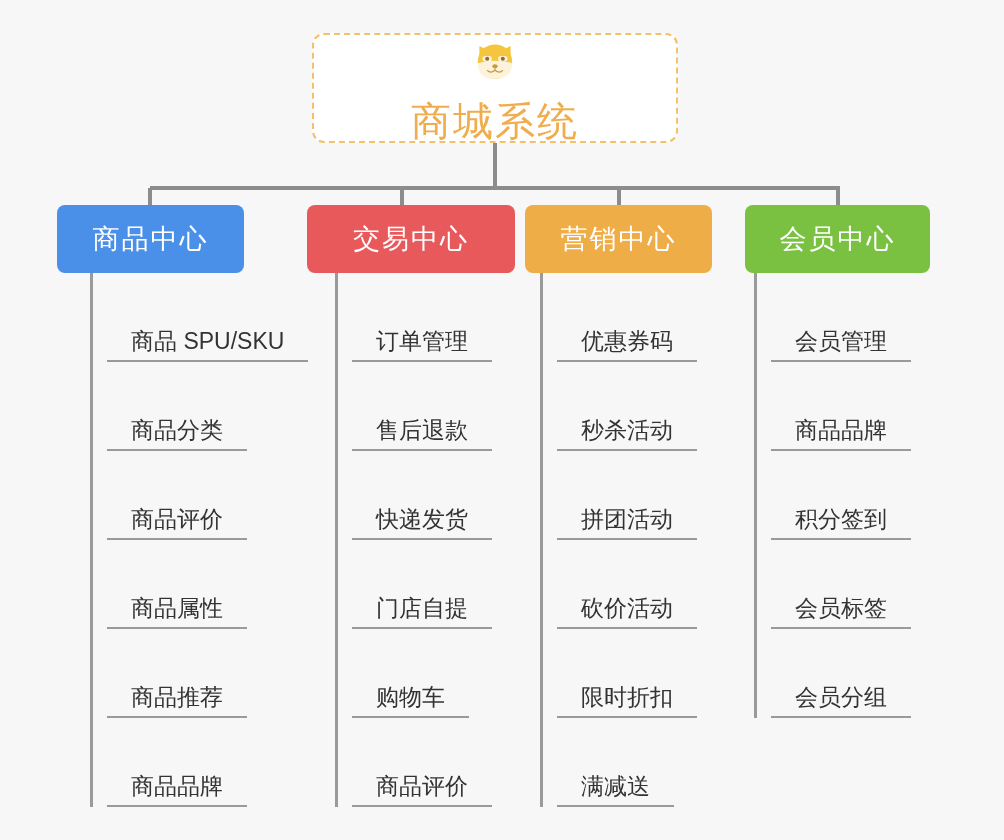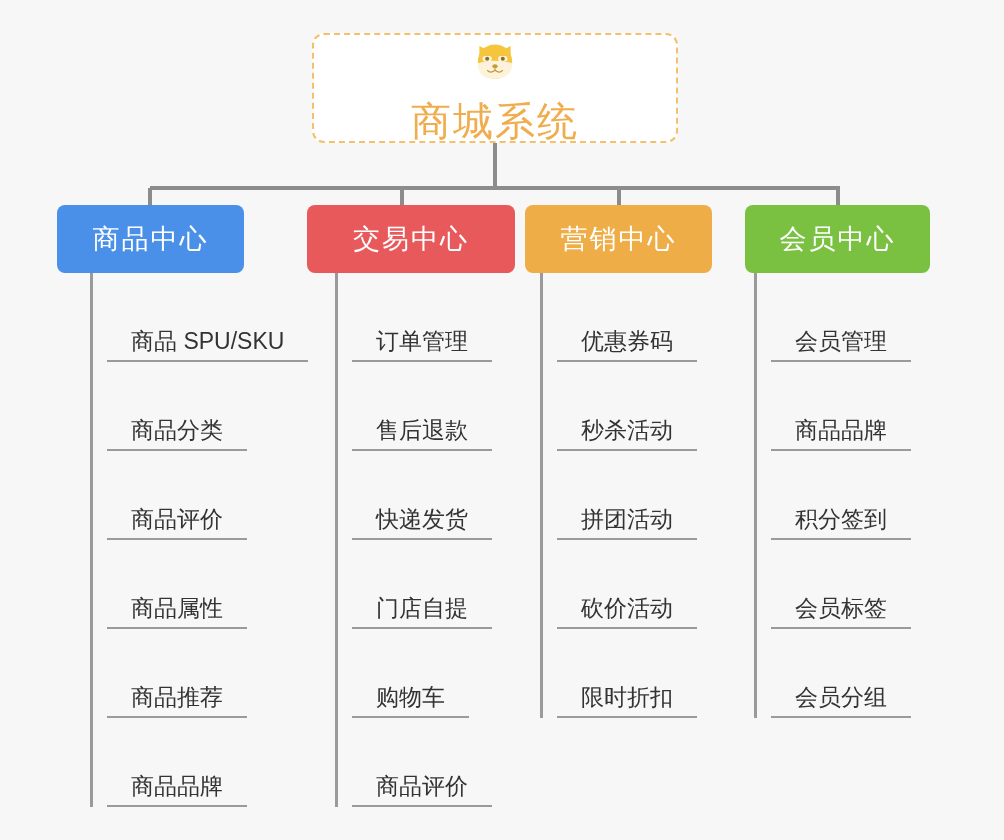--- a/index.html
+++ b/index.html
@@ -227,20 +227,23 @@
       </div>
       <div class="leaf-item">
         <span class="leaf-inner"><span class="leaf-label">拼团活动</span></span>
       </div>
       <div class="leaf-item">
         <span class="leaf-inner"><span class="leaf-label">砍价活动</span></span>
       </div>
       <div class="leaf-item">
         <span class="leaf-inner"><span class="leaf-label">限时折扣</span></span>
       </div>
+      <div class="leaf-item">
+        <span class="leaf-inner"><span class="leaf-label">满减送</span></span>
+      </div>
     </div>
   </div>
 
   <div class="branch" id="branch-3">
     <div class="branch-head">
       <span>会员中心</span>
     </div>
     <div class="leaf-list">
       <div class="leaf-item">
         <span class="leaf-inner"><span class="leaf-label">会员管理</span></span>

